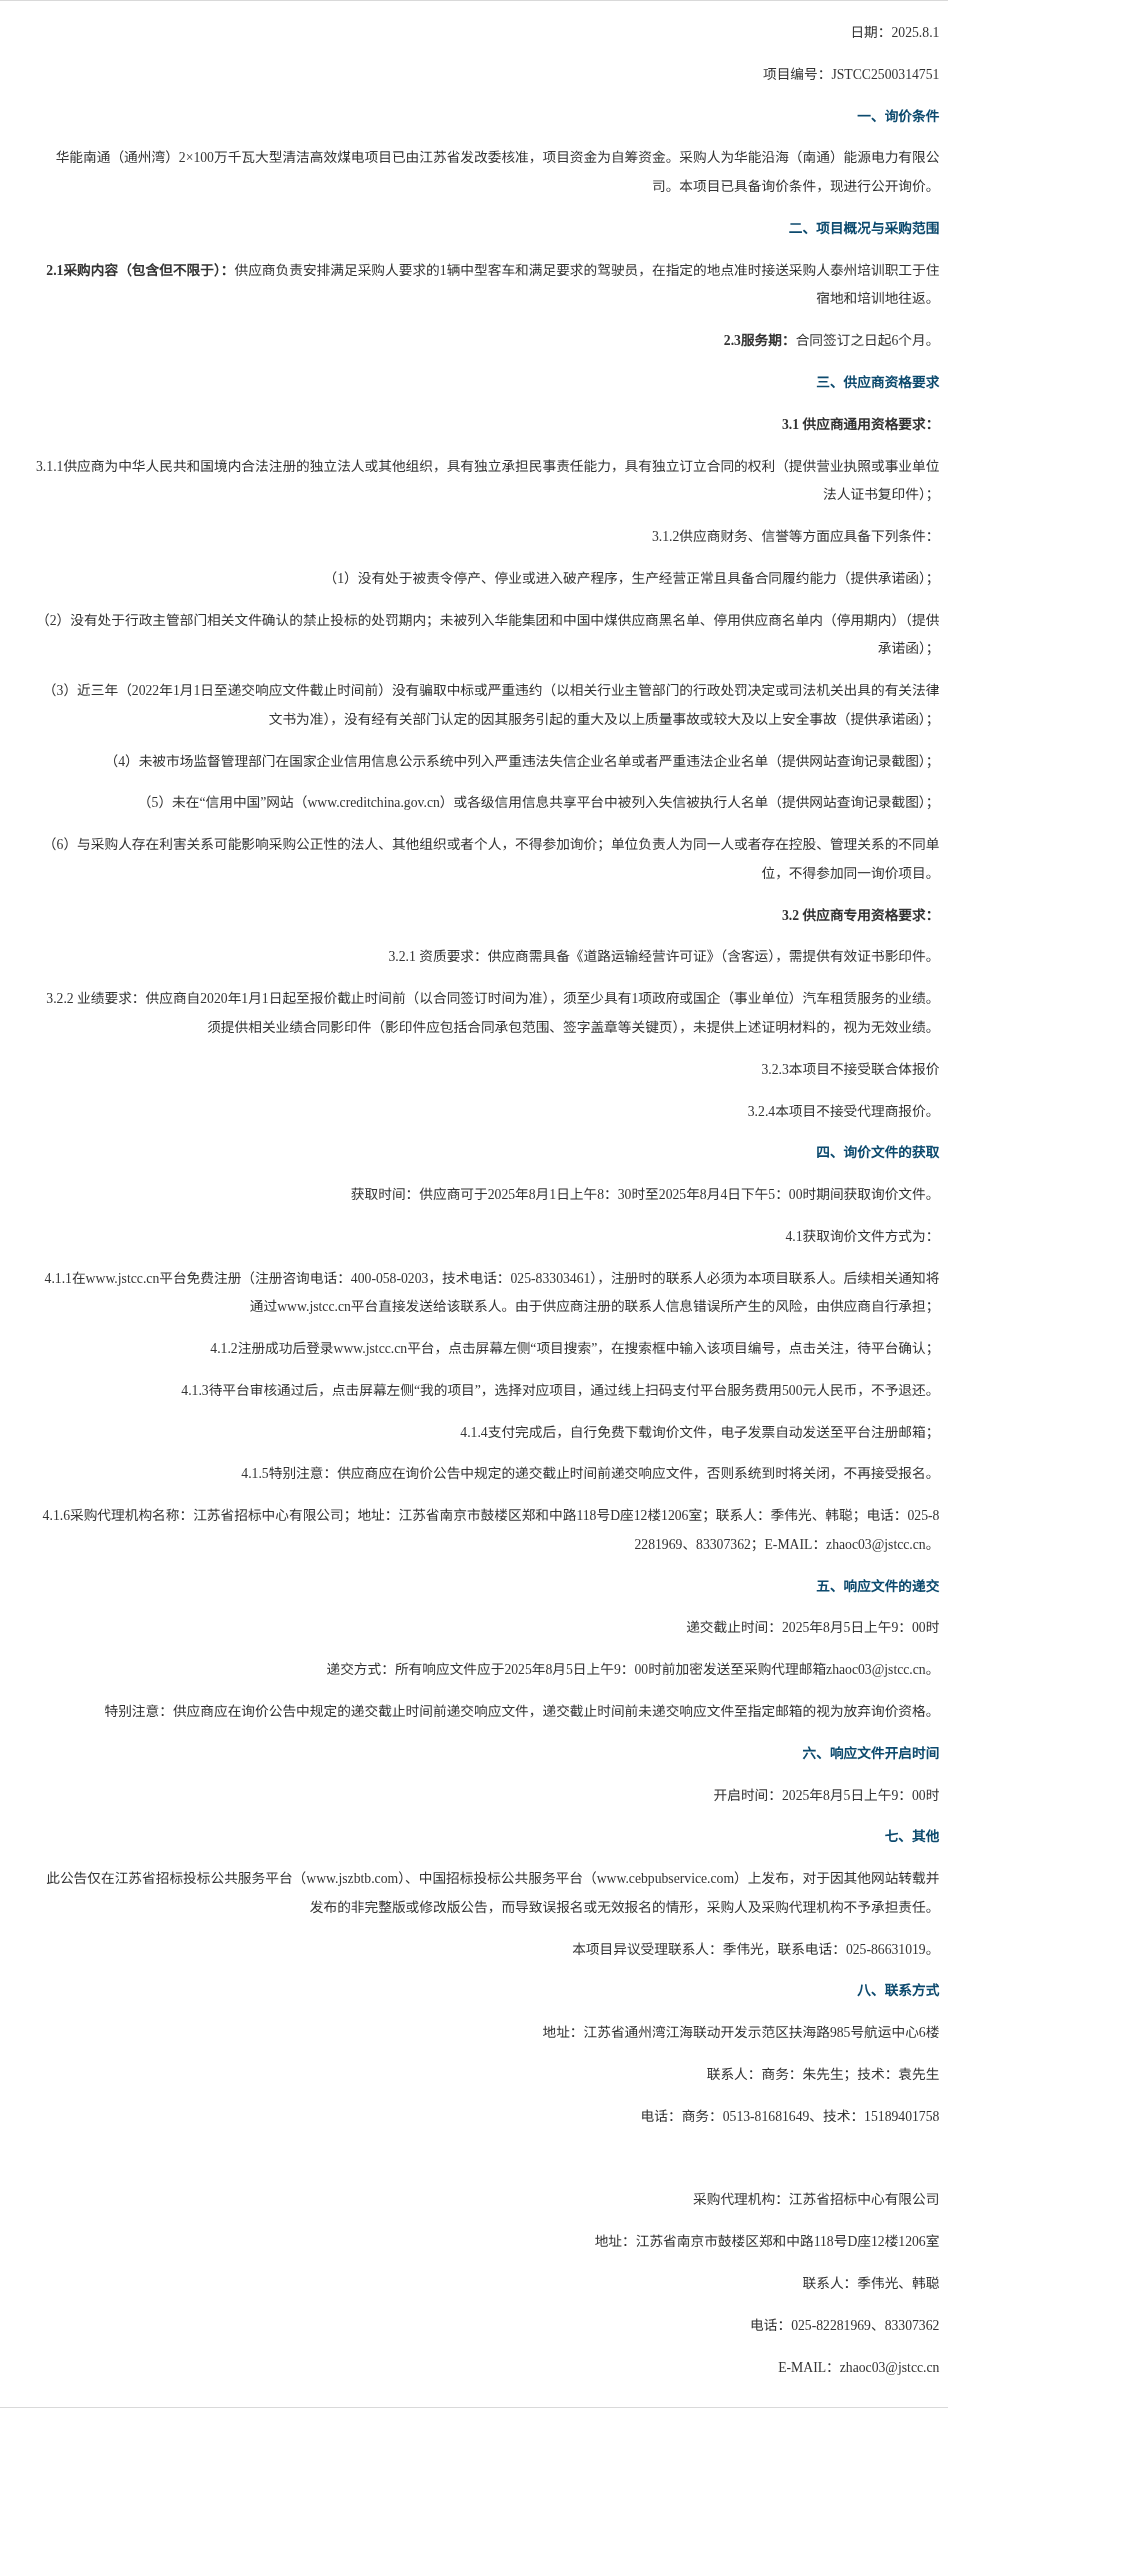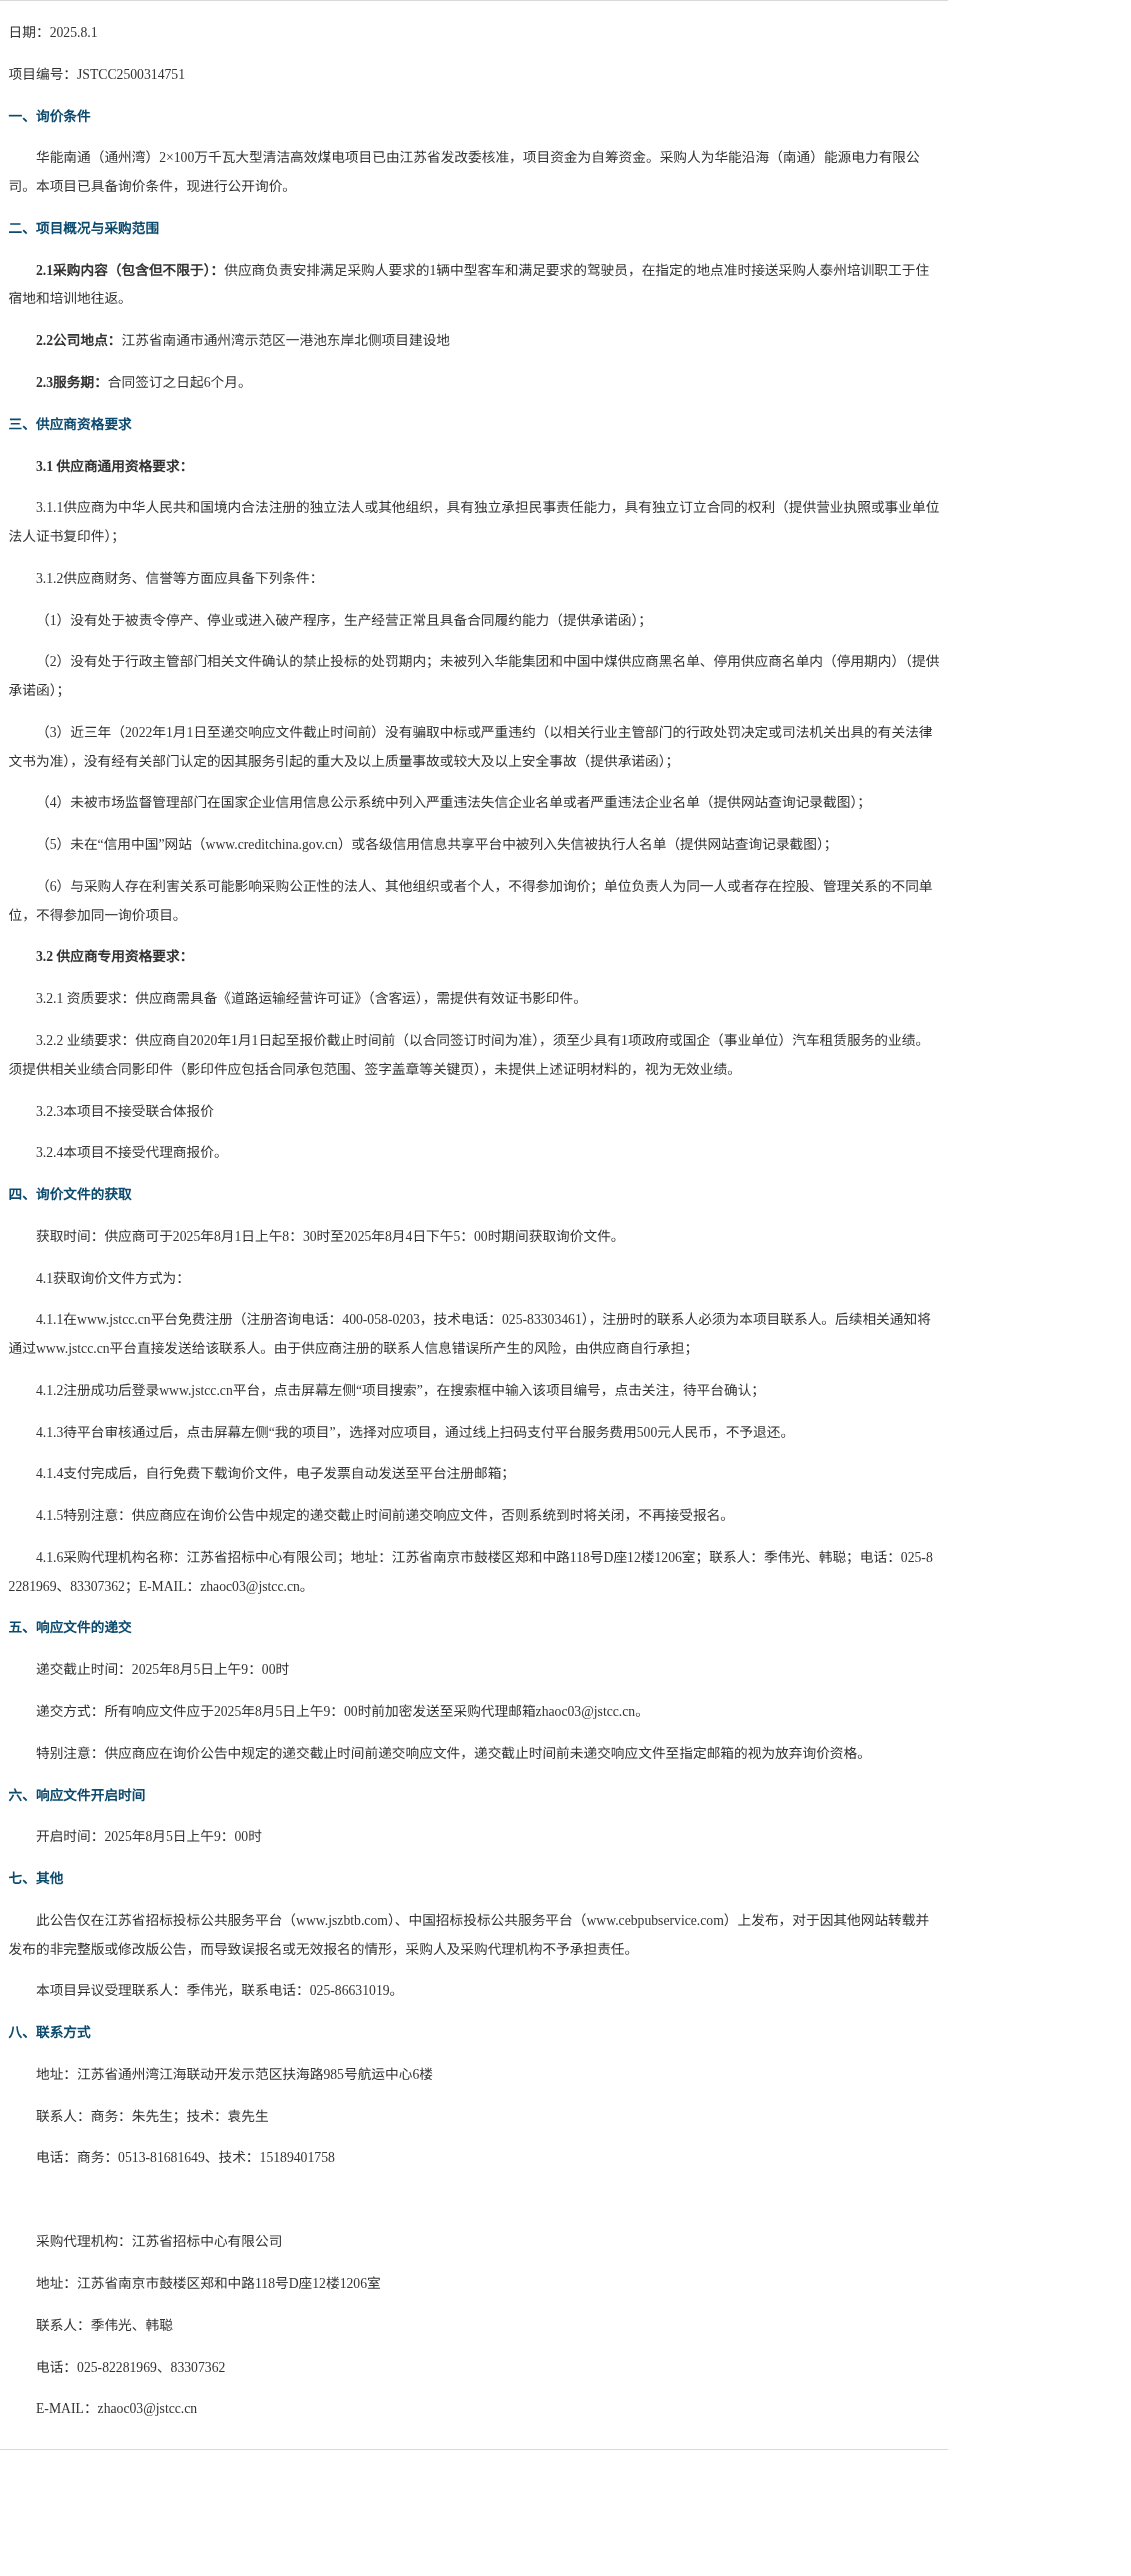--- a/index.html
+++ b/index.html
@@ -9,20 +9,21 @@
   }
   .doc {
     width: 948px;
     box-sizing: border-box;
     border-top: 1.7px solid #d9d9d9;
     border-bottom: 1.7px solid #d9d9d9;
     padding: 5.1px 8.6px 12px 8.6px;
     color: #333333;
     font-family: "Liberation Serif", "DejaVu Serif", serif;
     font-size: 13.7px;
+    text-align: right;
   }
   .doc p {
     margin: 13px 0;
     line-height: 2.1;
     word-break: break-all;
   }
   .doc p.meta { text-indent: 0; font-weight: normal; }
   .doc p.heading { text-indent: 0; font-weight: bold; color: #0c4a6e; }
   .doc p.body { text-indent: 2em; }
   .doc p.empty { height: 29px; margin: 13px 0; }
@@ -32,21 +33,20 @@
 <body>
 
 <div class="doc">
   <div>
       <p class="meta">日期：2025.8.1</p>
       <p class="meta">项目编号：JSTCC2500314751</p>
       <p class="heading">一、询价条件</p>
       <p class="body">华能南通（通州湾）2×100万千瓦大型清洁高效煤电项目已由江苏省发改委核准，项目资金为自筹资金。采购人为华能沿海（南通）能源电力有限公司。本项目已具备询价条件，现进行公开询价。</p>
       <p class="heading">二、项目概况与采购范围</p>
       <p class="body"><b class="lead">2.1采购内容（包含但不限于）：</b><span>供应商负责安排满足采购人要求的1辆中型客车和满足要求的驾驶员，在指定的地点准时接送采购人泰州培训职工于住宿地和培训地往返。</span></p>
-      <p class="body"><b class="lead">2.2公司地点：</b><span>江苏省南通市通州湾示范区一港池东岸北侧项目建设地</span></p>
       <p class="body"><b class="lead">2.3服务期：</b><span>合同签订之日起6个月。</span></p>
       <p class="heading">三、供应商资格要求</p>
       <p class="body"><b class="lead">3.1 供应商通用资格要求：</b><span></span></p>
       <p class="body">3.1.1供应商为中华人民共和国境内合法注册的独立法人或其他组织，具有独立承担民事责任能力，具有独立订立合同的权利（提供营业执照或事业单位法人证书复印件）；</p>
       <p class="body">3.1.2供应商财务、信誉等方面应具备下列条件：</p>
       <p class="body">（1）没有处于被责令停产、停业或进入破产程序，生产经营正常且具备合同履约能力（提供承诺函）；</p>
       <p class="body">（2）没有处于行政主管部门相关文件确认的禁止投标的处罚期内；未被列入华能集团和中国中煤供应商黑名单、停用供应商名单内（停用期内）（提供承诺函）；</p>
       <p class="body">（3）近三年（2022年1月1日至递交响应文件截止时间前）没有骗取中标或严重违约（以相关行业主管部门的行政处罚决定或司法机关出具的有关法律文书为准），没有经有关部门认定的因其服务引起的重大及以上质量事故或较大及以上安全事故（提供承诺函）；</p>
       <p class="body">（4）未被市场监督管理部门在国家企业信用信息公示系统中列入严重违法失信企业名单或者严重违法企业名单（提供网站查询记录截图）；</p>
       <p class="body">（5）未在“信用中国”网站（www.creditchina.gov.cn）或各级信用信息共享平台中被列入失信被执行人名单（提供网站查询记录截图）；</p>

